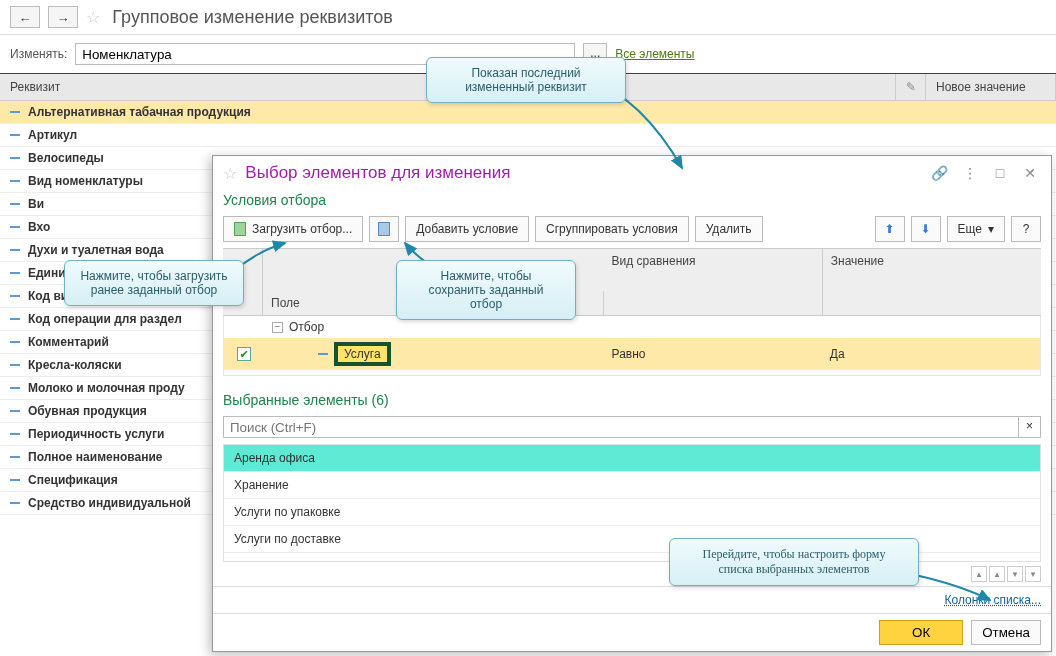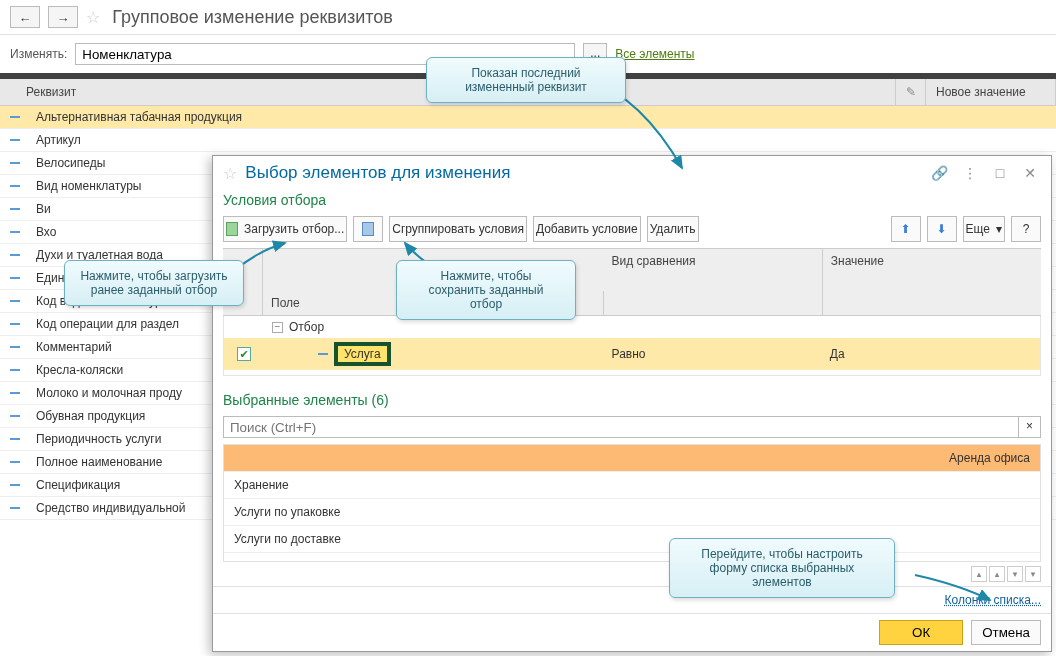--- a/index.html
+++ b/index.html
@@ -52,91 +52,91 @@
     border: 1px solid #bbb;
     background: #f5f5f5;
     text-align: center;
     line-height: 18px;
     cursor: pointer;
   }
   .link { color: #4d7c0f; text-decoration: underline; cursor: pointer; }
   .table-header {
     display: flex;
     background: #e8e8e8;
-    border-top: 6px solid #404040;
+    border-top: 1px solid #404040;
     border-bottom: 1px solid #ccc;
-    padding-left: 16px;
   }
   .th {
     padding: 6px 10px;
     border-right: 1px solid #ccc;
     color: #444;
   }
   .th.req { flex: 1; }
   .th.pen { width: 30px; text-align: center; }
   .th.val { width: 130px; }
   .req-list { }
   .req-row {
     display: flex;
     align-items: center;
     padding: 4px 10px;
     border-bottom: 1px solid #eee;
-    gap: 16px;
+    gap: 8px;
+    font-weight: bold;
   }
   .req-row.selected { background: #ffe9a8; }
   .dash-icon { width: 10px; height: 2px; background: #5a9bd5; display: inline-block; }
   .callout {
     position: absolute;
     background: linear-gradient(#f0fbfd, #d6eff5);
     border: 1px solid #6fb0c0;
     border-radius: 6px;
     padding: 8px 14px;
     color: #2b5d6b;
     text-align: center;
     font-size: 12px;
     box-shadow: 1px 2px 4px rgba(0,0,0,0.15);
     z-index: 50;
   }
   .callout.c1 { top: 57px; left: 382px; width: 200px; margin-left: 44px; }
   .callout.c2 { top: 260px; left: 64px; width: 180px; }
   .callout.c3 { top: 260px; left: 396px; width: 180px; }
-  .callout.c4 { top: 538px; left: 669px; width: 226px; }
+  .callout.c4 { top: 538px; left: 669px; width: 250px; font-family: Liberation Serif, serif; }
   .arrow { position: absolute; z-index: 40; }
   .modal {
     position: absolute;
     top: 155px;
     left: 212px;
     right: 4px;
     bottom: 4px;
     background: #fff;
     border: 1px solid #999;
     box-shadow: -3px 3px 10px rgba(0,0,0,0.25);
     display: flex;
     flex-direction: column;
     z-index: 30;
   }
   .modal-header {
     display: flex;
     align-items: center;
     padding: 6px 10px;
     gap: 8px;
   }
-  .modal-title { font-size: 17px; color: #0369a1; flex: 1; }
+  .modal-title { font-size: 17px; color: #a21caf; flex: 1; }
   .modal-hicon { width: 22px; height: 22px; display: inline-flex; align-items: center; justify-content: center; color: #888; cursor: pointer; font-size: 14px; }
   .section-title { color: #1e8449; font-size: 14px; padding: 2px 10px; }
   .toolbar {
     display: flex;
     gap: 6px;
     padding: 6px 10px;
     align-items: center;
   }
   .tbtn {
     border: 1px solid #bbb;
     background: #fafafa;
-    padding: 4px 2px;
+    padding: 4px 10px;
     height: 26px;
     display: inline-flex;
     align-items: center;
     gap: 6px;
     cursor: pointer;
     color: #333;
   }
   .tbtn.icon-only { width: 30px; justify-content: center; padding: 0; }
   .spacer { flex: 1; }
   .grid-header {
@@ -161,21 +161,21 @@
   .gc.c2 { flex: 1; }
   .gc.c3 { flex: 1; }
   .chk { width: 14px; height: 14px; border: 1px solid #5a9; display: inline-flex; align-items: center; justify-content: center; color: #2a8a2a; font-size: 11px; background: #fff; }
   .badge-field { background: #ffe36b; padding: 1px 6px; border: 4px solid #14532d; }
   .minus-tree { color: #777; font-size: 10px; border: 1px solid #aaa; width: 11px; height: 11px; display: inline-flex; align-items: center; justify-content: center; line-height: 1; }
   .search-row { display: flex; margin: 6px 10px; }
   .search-input { flex: 1; border: 1px solid #bbb; padding: 3px 6px; height: 22px; color: #aaa; }
   .search-clear { width: 22px; height: 22px; border: 1px solid #bbb; border-left: none; text-align: center; line-height: 18px; cursor: pointer; }
   .result-list { margin: 0 10px; border: 1px solid #e0e0e0; flex: 1; overflow: auto; }
   .result-row { padding: 6px 10px; border-bottom: 1px solid #eee; }
-  .result-row.sel { background: #fdba74; text-align: right; }
+  .result-row.sel { background: #5eead4; }
   .footer-row {
     display: flex;
     align-items: center;
     padding: 6px 10px;
     gap: 8px;
     border-top: 1px solid #e0e0e0;
   }
   .footer-link { color: #135f9b; text-decoration: underline dotted; cursor: pointer; margin-left: auto; }
   .btn-ok { background: #ffd23f; border: 1px solid #c9a21a; padding: 4px 32px; cursor: pointer; }
   .btn-cancel { background: #fafafa; border: 1px solid #bbb; padding: 4px 10px; cursor: pointer; }
@@ -336,22 +336,22 @@
   <div class="section-title">Условия отбора</div>
 
   <div class="toolbar">
     <div class="tbtn">
         <span class="doc-green"></span>
         <span>Загрузить отбор...</span>
       </div>
     <div class="tbtn icon-only">
         <span class="doc-blue"></span>
       </div>
+    <div class="tbtn">Добавить условие</div>
     <div class="tbtn">Сгруппировать условия</div>
-    <div class="tbtn">Добавить условие</div>
     <div class="tbtn">Удалить</div>
     <div class="spacer"></div>
     <div class="tbtn icon-only">
         <span class="arrow-up">⬆</span>
       </div>
     <div class="tbtn icon-only">
         <span class="arrow-down">⬇</span>
       </div>
     <div class="tbtn">
         <span>Еще</span> 

